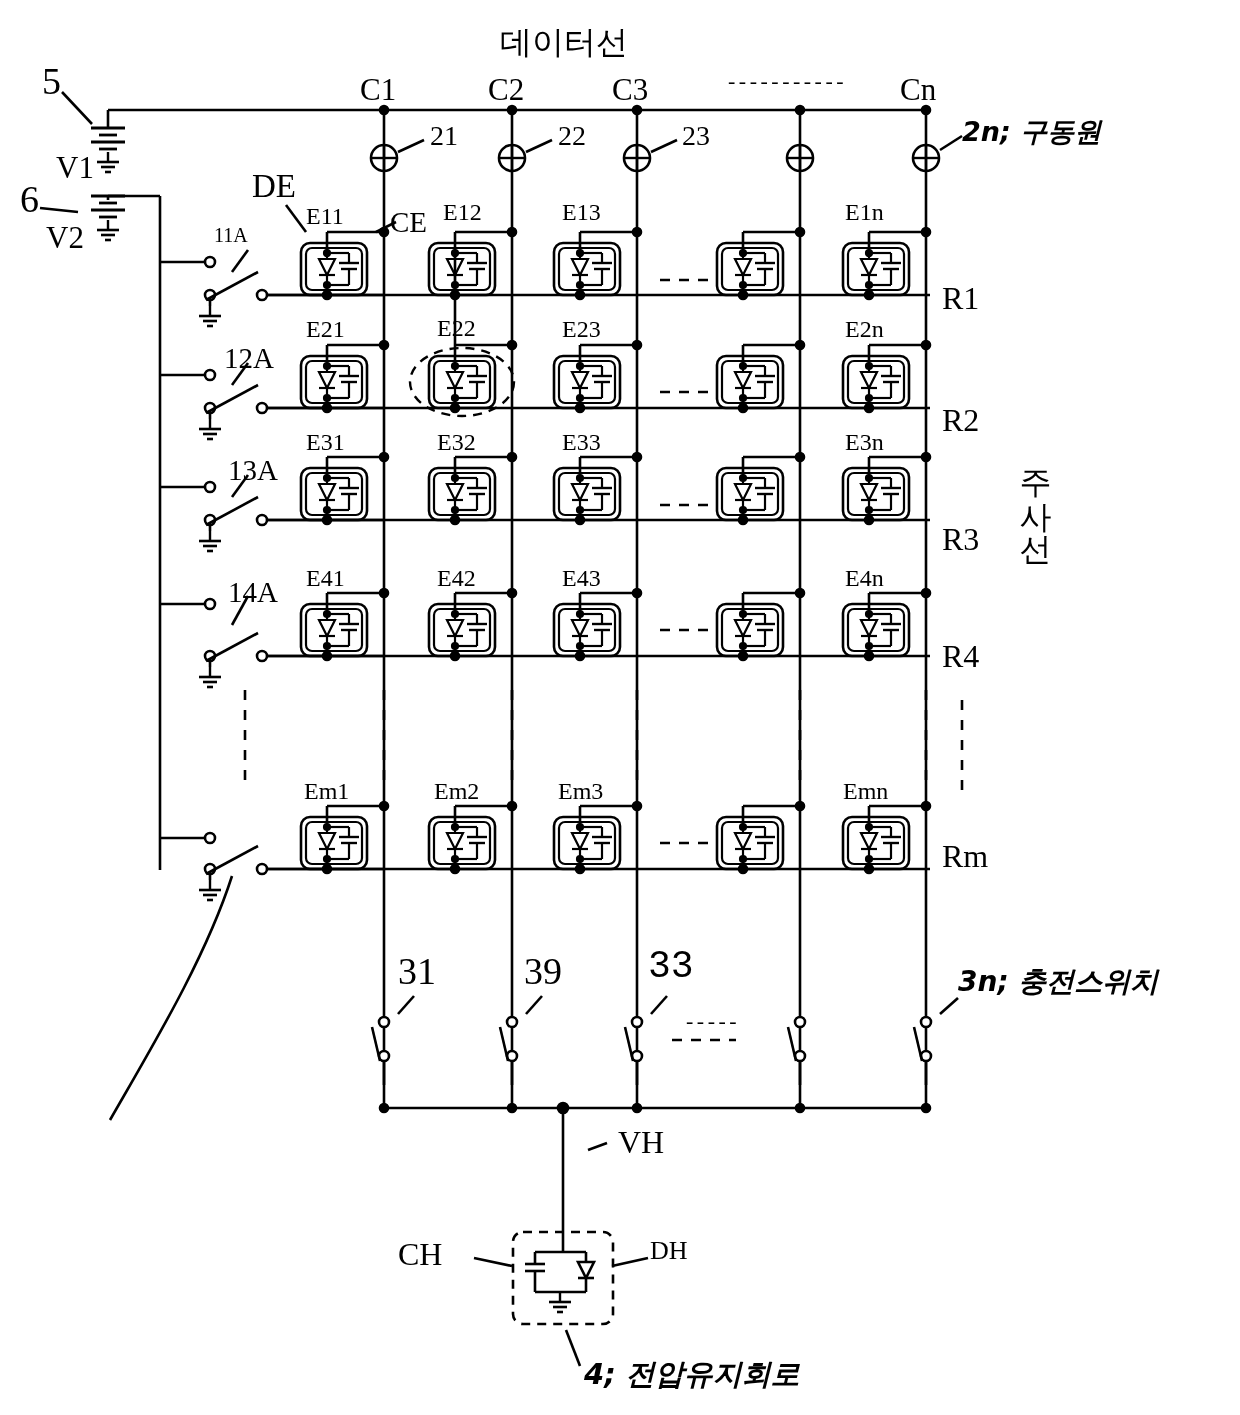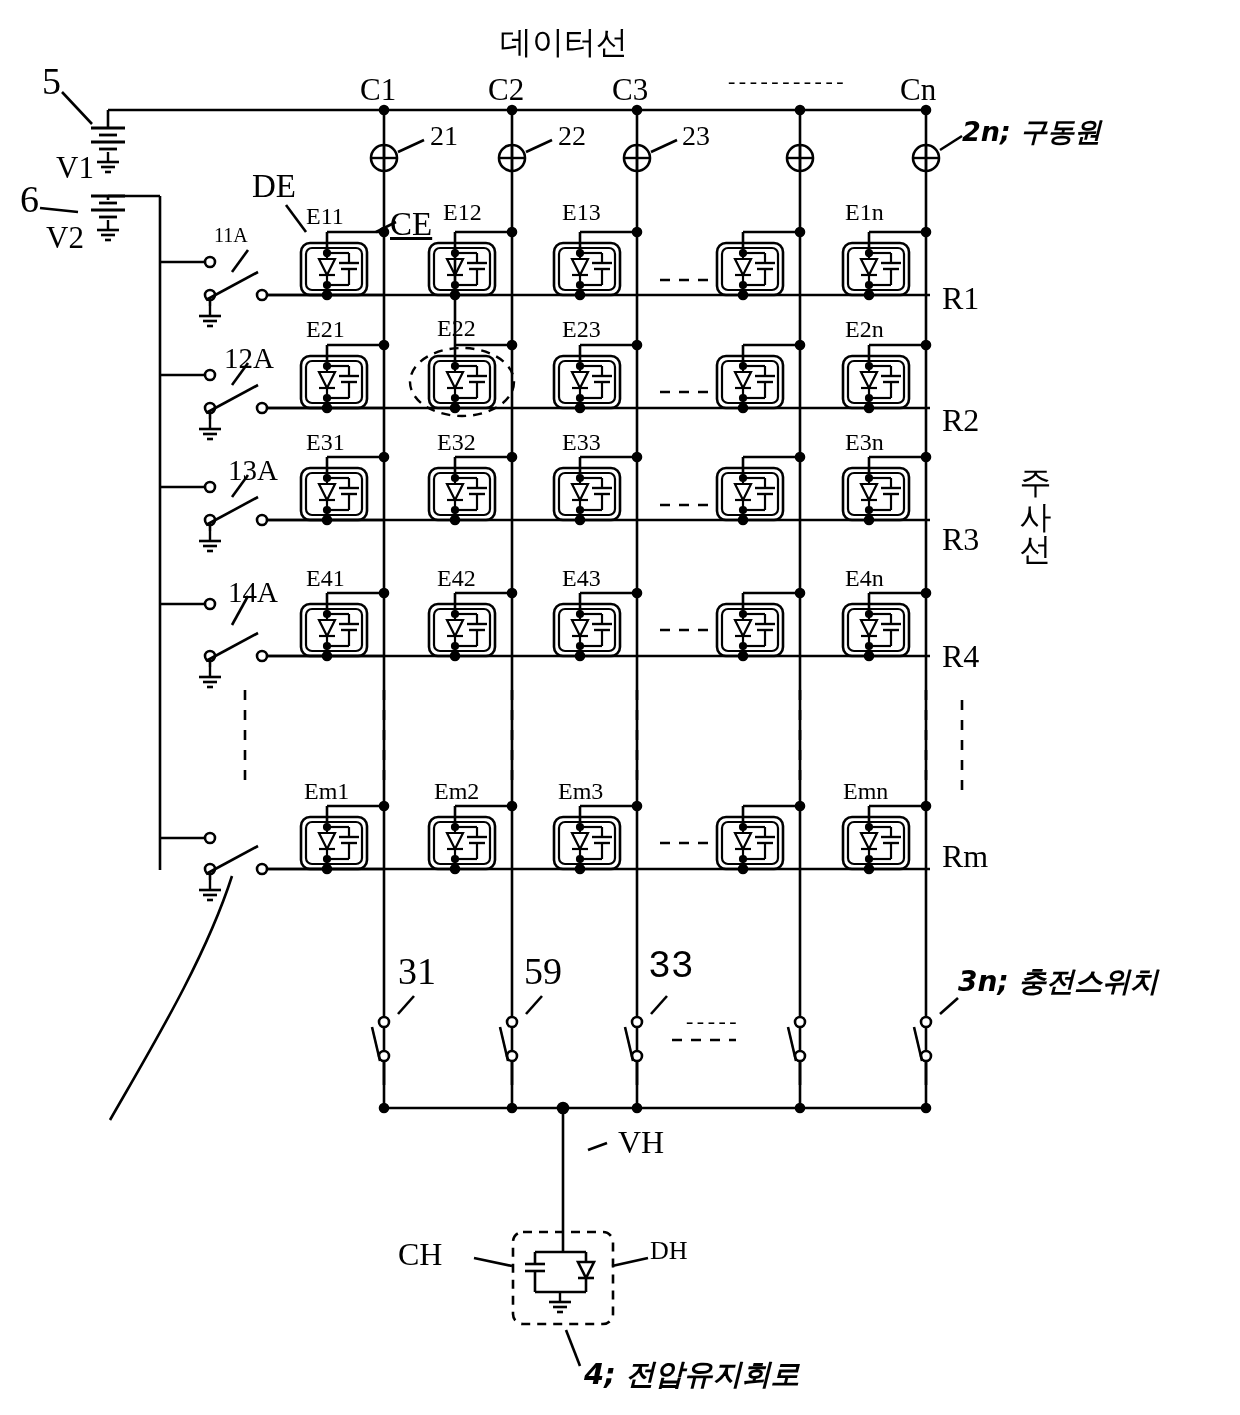--- a/index.html
+++ b/index.html
@@ -418,21 +418,21 @@
 <div class="lbl serif" style="left:612px;top:74px;font-size:31px;">C3</div>
 <div class="lbl serif" style="left:900px;top:74px;font-size:31px;">Cn</div>
 <div class="lbl serif" style="left:728px;top:70px;font-size:22px;letter-spacing:-1px;">- - - - - - - - - - -</div>
 
 <div class="lbl serif" style="left:430px;top:122px;font-size:28px;">21</div>
 <div class="lbl serif" style="left:558px;top:122px;font-size:28px;">22</div>
 <div class="lbl serif" style="left:682px;top:122px;font-size:28px;">23</div>
 <div class="lbl kor bi" style="left:962px;top:118px;font-size:27px;">2n; 구동원</div>
 
 <div class="lbl serif" style="left:252px;top:170px;font-size:33px;">DE</div>
-<div class="lbl serif" style="left:390px;top:208px;font-size:33px;text-decoration:underline;">CE</div>
+<div class="lbl serif" style="left:390px;top:208px;font-size:29px;">CE</div>
 
 <div class="lbl serif" style="left:214px;top:210px;font-size:20px;margin-top:15px;">11A</div>
 <div class="lbl serif" style="left:224px;top:344px;font-size:29px;">12A</div>
 <div class="lbl serif" style="left:228px;top:456px;font-size:29px;">13A</div>
 <div class="lbl serif" style="left:228px;top:578px;font-size:29px;">14A</div>
 
 <div class="lbl serif" style="left:306px;top:204px;font-size:24px;">E11</div>
 <div class="lbl serif" style="left:443px;top:200px;font-size:24px;">E12</div>
 <div class="lbl serif" style="left:562px;top:200px;font-size:24px;">E13</div>
 <div class="lbl serif" style="left:845px;top:200px;font-size:24px;">E1n</div>
@@ -459,21 +459,21 @@
 
 <div class="lbl serif" style="left:942px;top:282px;font-size:32px;">R1</div>
 <div class="lbl serif" style="left:942px;top:404px;font-size:32px;">R2</div>
 <div class="lbl serif" style="left:942px;top:523px;font-size:32px;">R3</div>
 <div class="lbl serif" style="left:942px;top:640px;font-size:32px;">R4</div>
 <div class="lbl serif" style="left:942px;top:840px;font-size:32px;">Rm</div>
 
 <div class="lbl kor vert" style="left:1020px;top:448px;font-size:32px;">주사선</div>
 
 <div class="lbl serif" style="left:398px;top:952px;font-size:38px;">31</div>
-<div class="lbl serif" style="left:524px;top:952px;font-size:38px;">59</div>
+<div class="lbl serif" style="left:524px;top:952px;font-size:38px;">39</div>
 <div class="lbl serif" style="left:648px;top:948px;font-size:38px;font-family:Liberation Mono, monospace;">33</div>
 <div class="lbl kor bi" style="left:958px;top:968px;font-size:28px;">3n; 충전스위치</div>
 <div class="lbl serif" style="left:686px;top:1010px;font-size:22px;letter-spacing:-1px;">- - - - -</div>
 
 
 <div class="lbl serif" style="left:618px;top:1126px;font-size:32px;">VH</div>
 <div class="lbl serif" style="left:398px;top:1238px;font-size:32px;">CH</div>
 <div class="lbl serif" style="left:650px;top:1238px;font-size:26px;">DH</div>
 <div class="lbl kor bi" style="left:584px;top:1360px;font-size:29px;">4; 전압유지회로</div>
 

